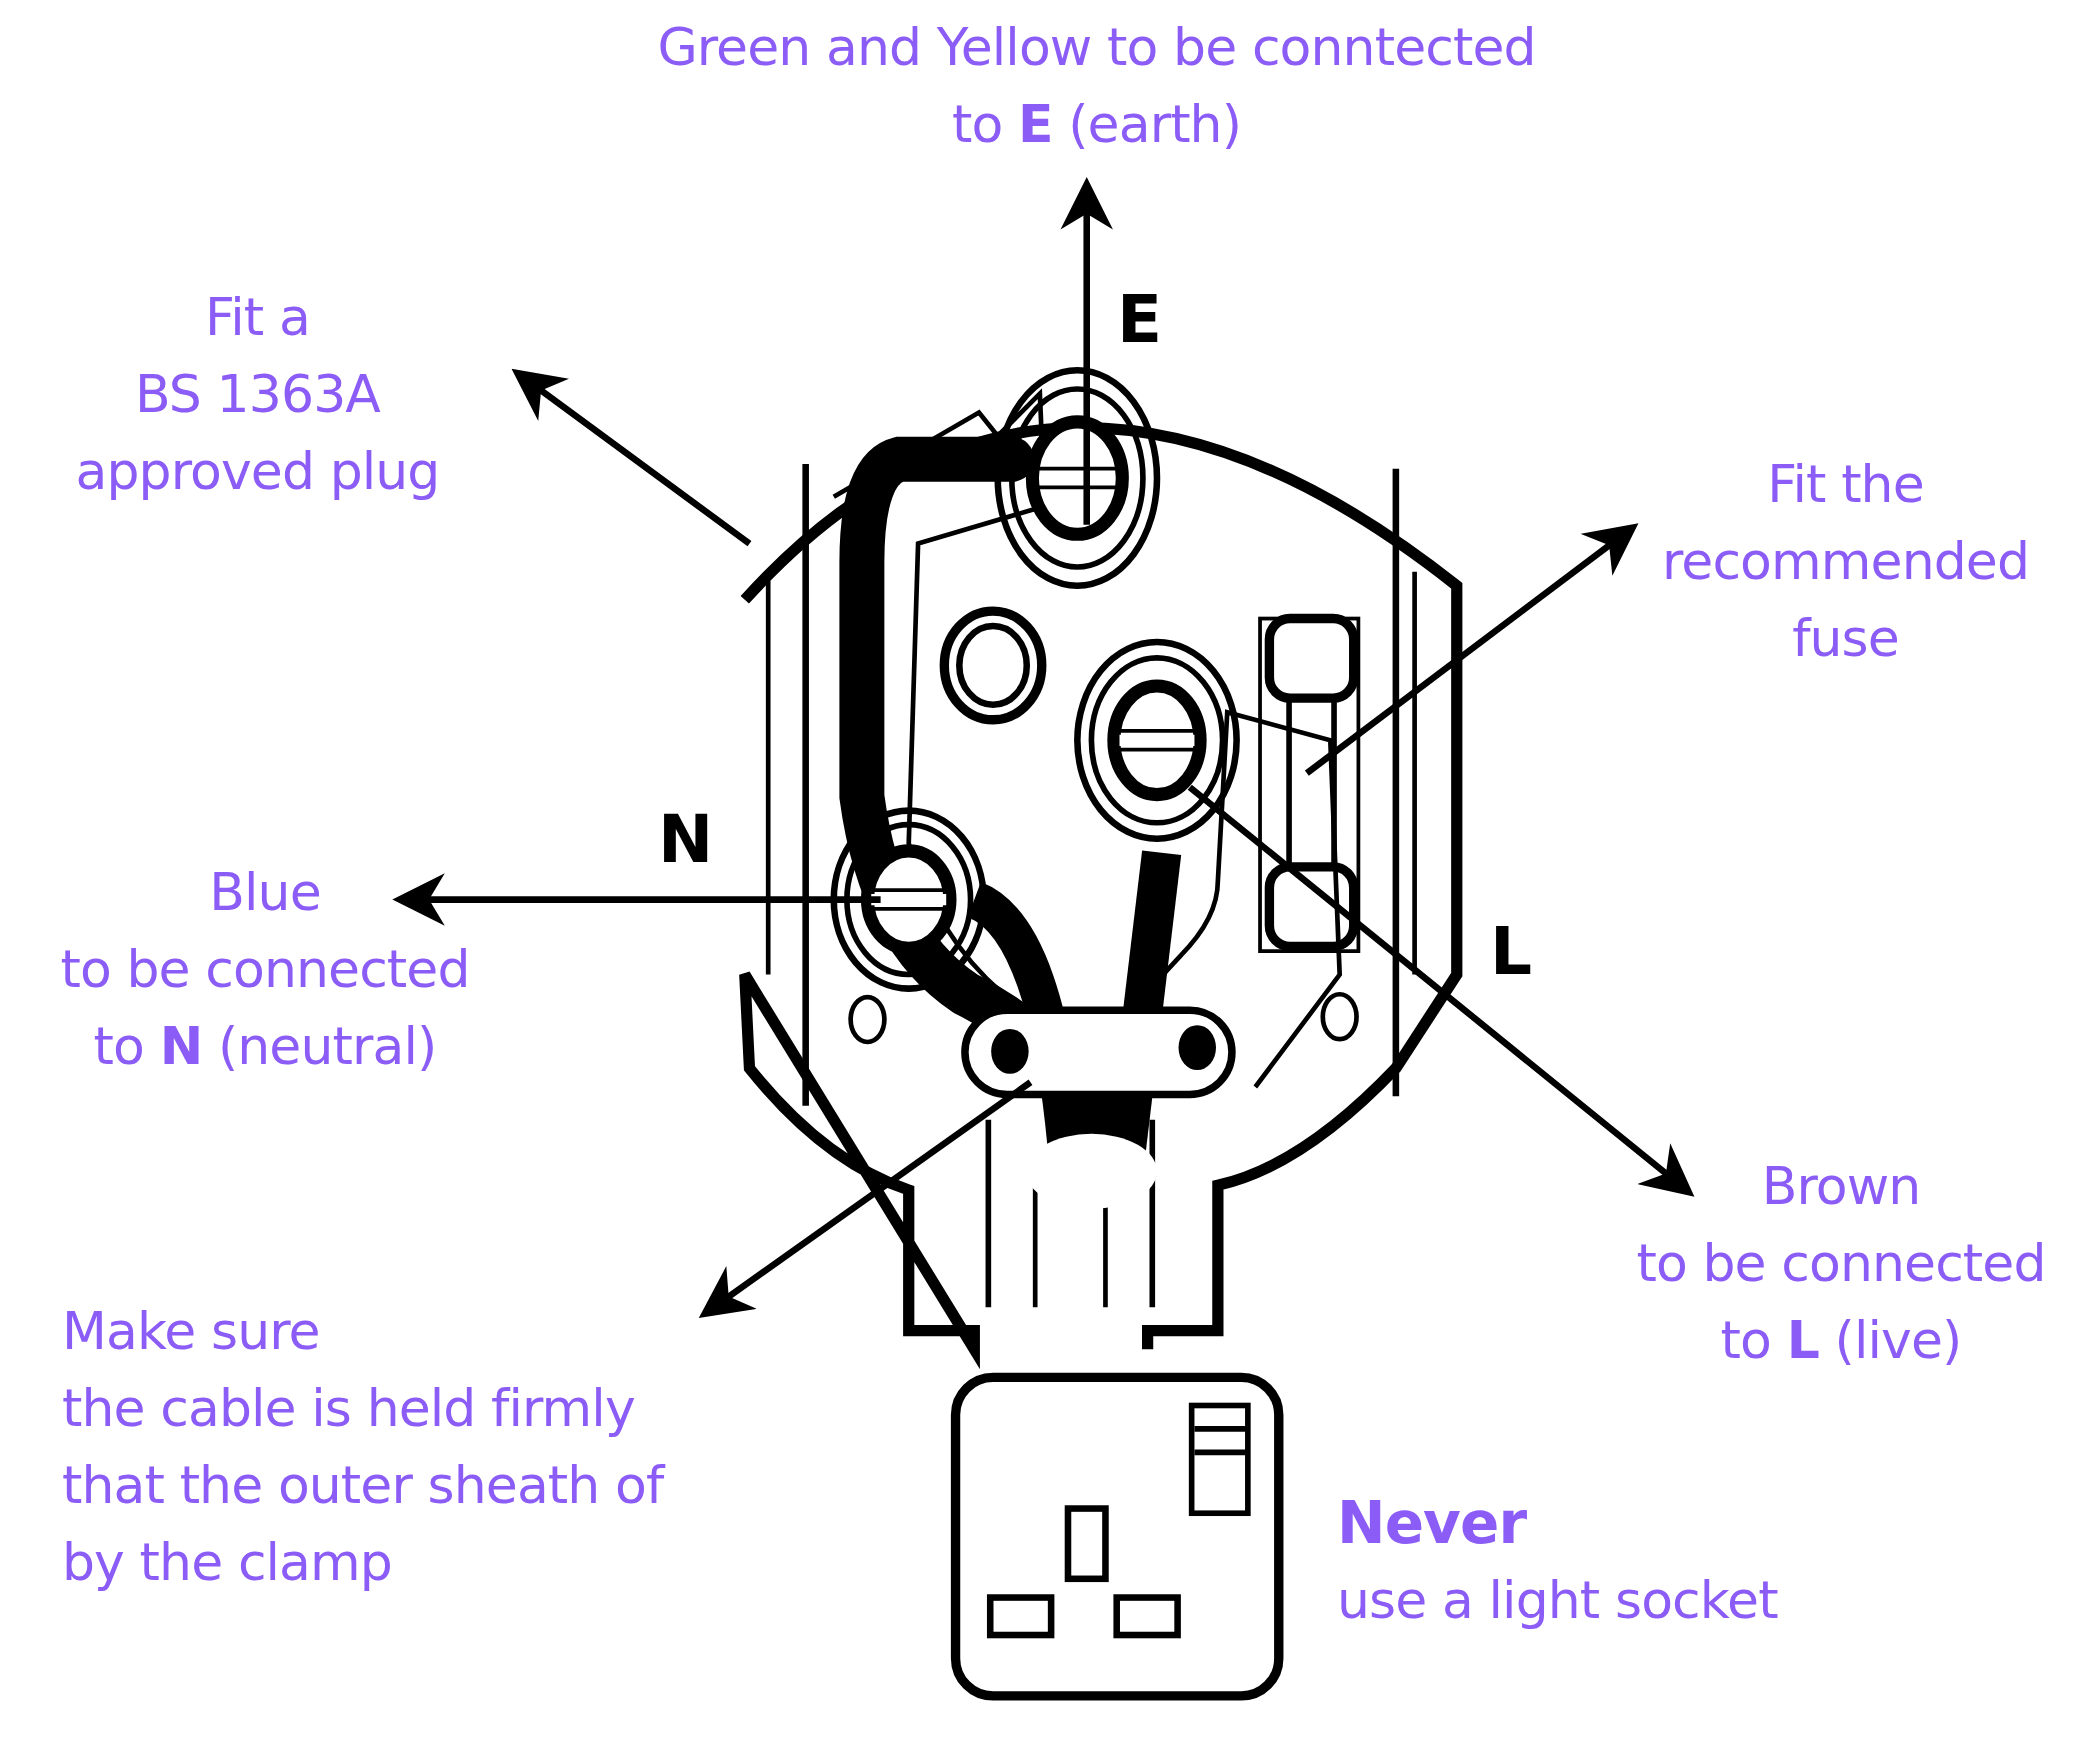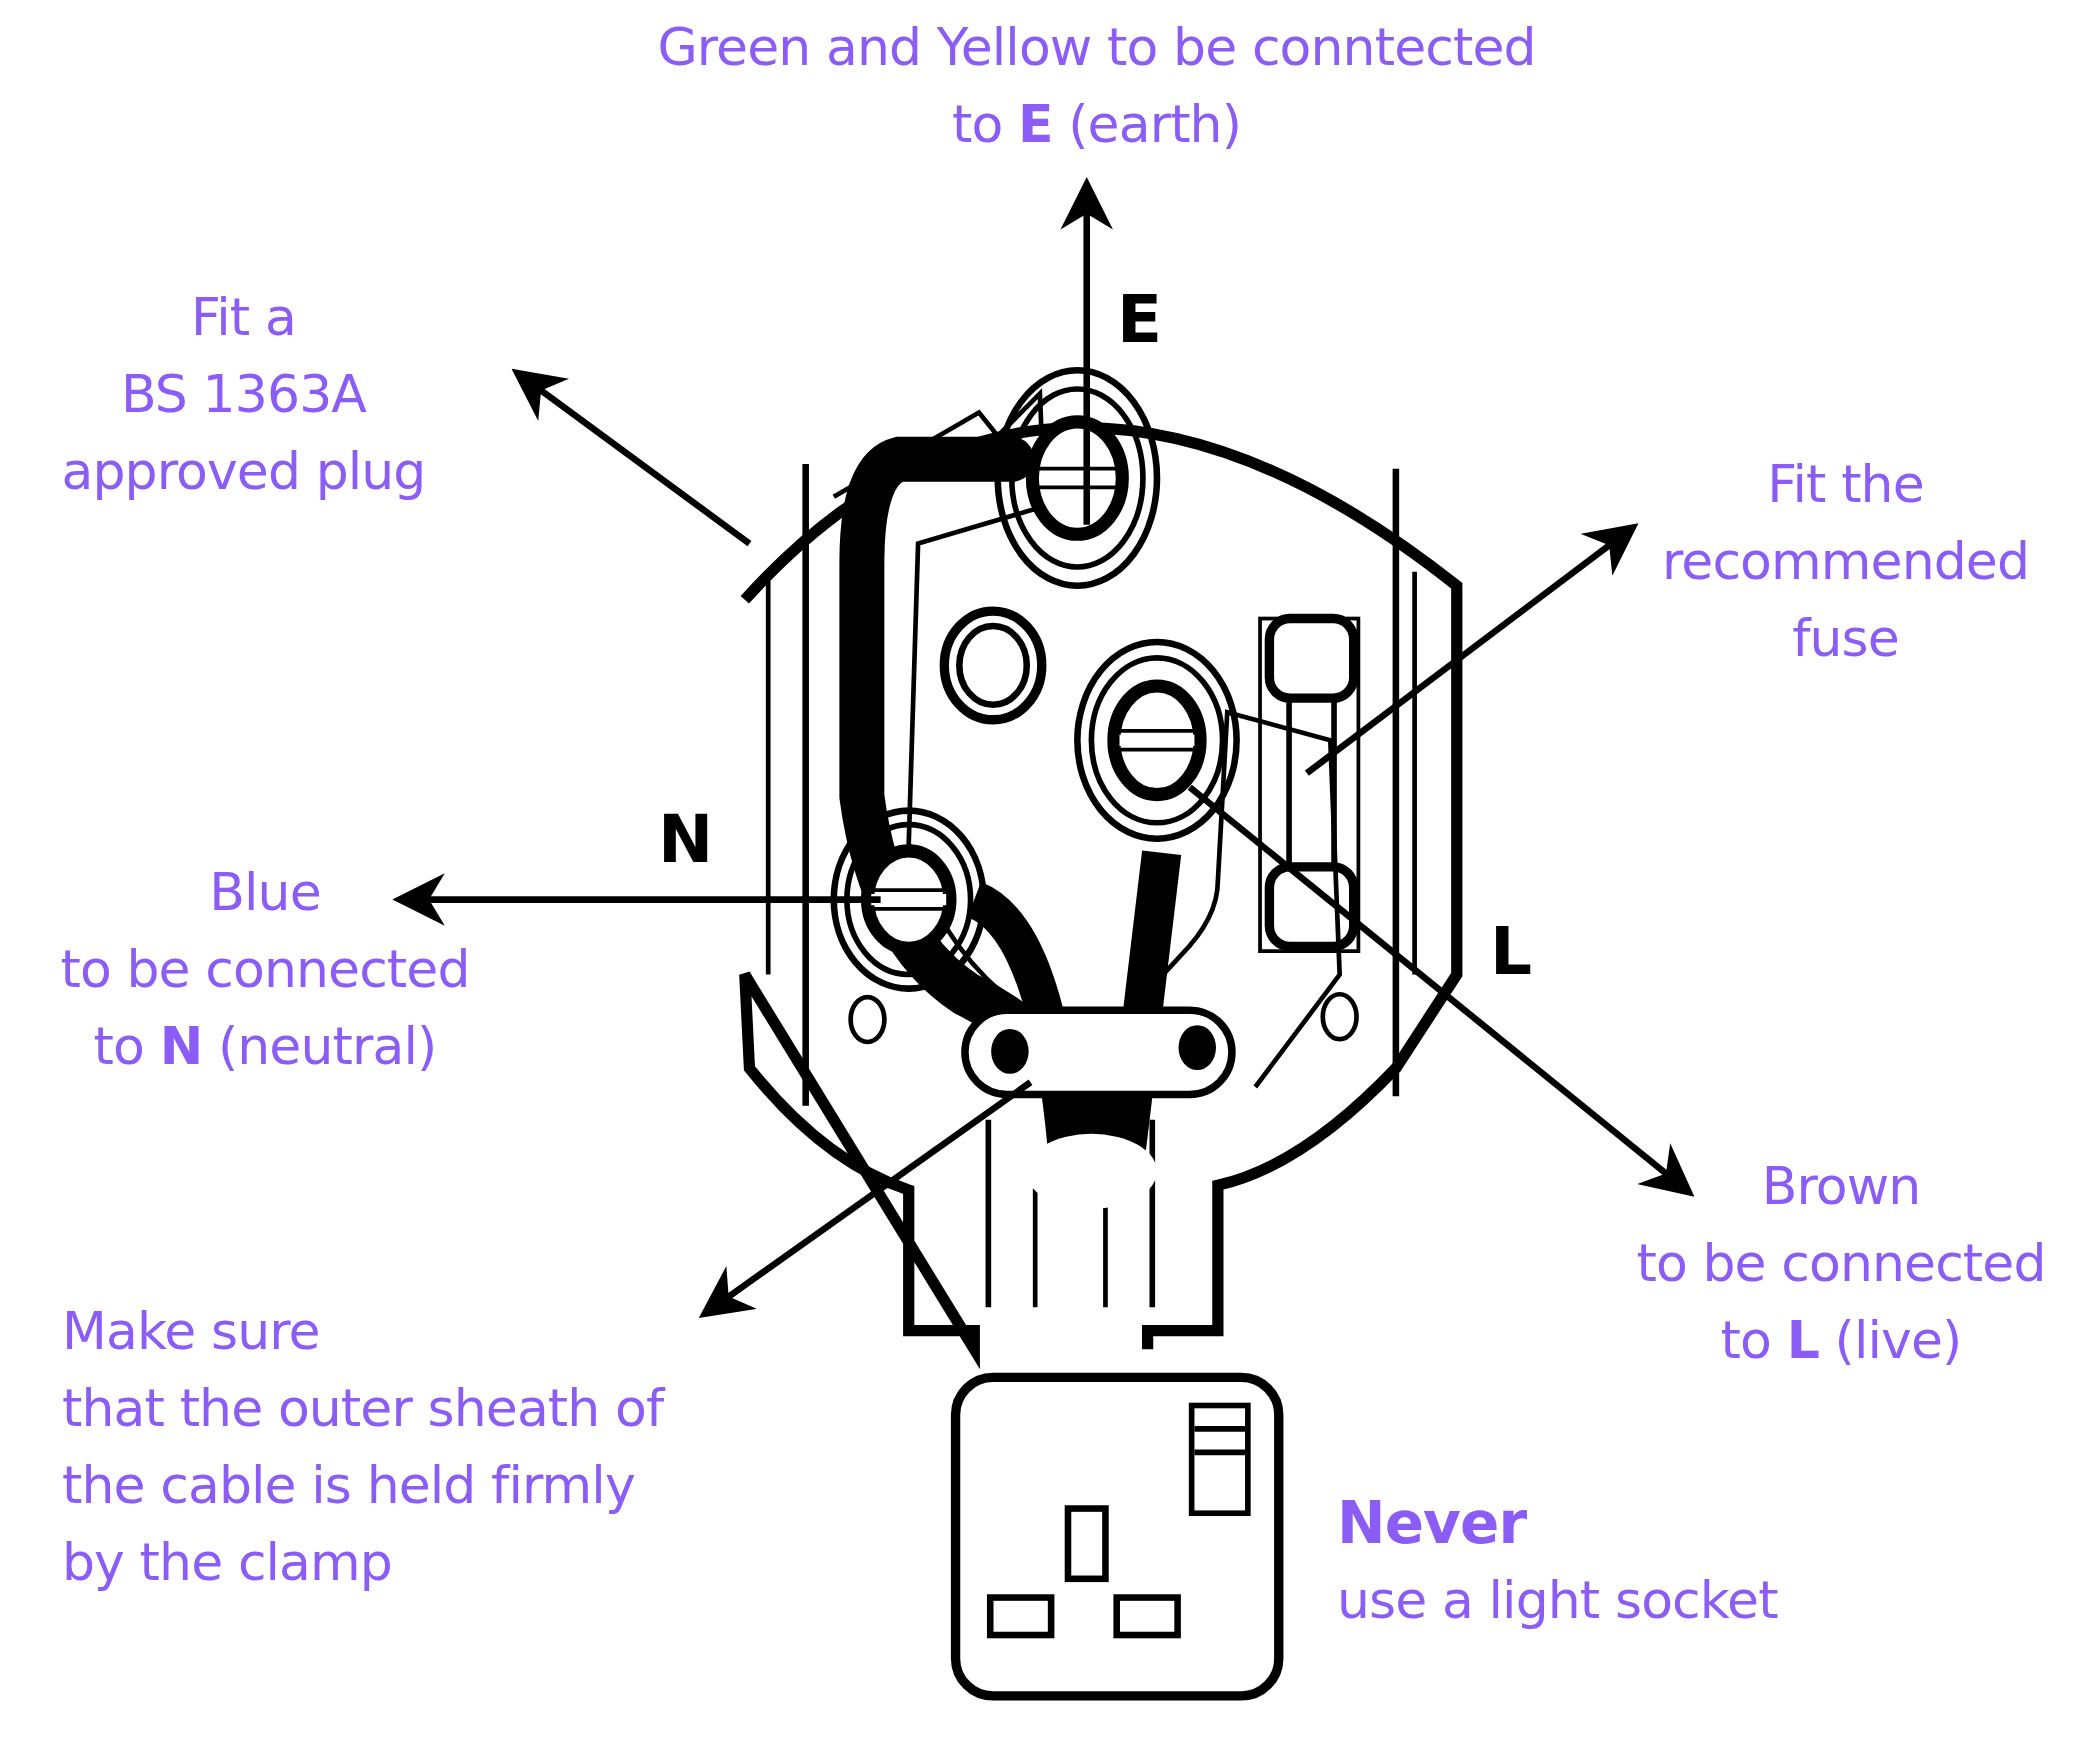--- a/index.html
+++ b/index.html
@@ -133,21 +133,21 @@
 
   <div class="terminal-letter" style="left:1117px; top:281px;">E</div>
   <div class="terminal-letter" style="left:658px; top:801px;">N</div>
   <div class="terminal-letter" style="left:1490px; top:913px;">L</div>
 
   <div class="lbl center" style="left:525px; top:9.4px; width:1143px;">
     <div>Green and Yellow  to be conntected</div>
     <div><span>to </span><b>E</b><span> (earth)</span></div>
   </div>
 
-  <div class="lbl center" style="left:14px; top:279px; width:459px;">
+  <div class="lbl center" style="left:28px; top:279px; width:459px;">
     <div>Fit a</div>
     <div>BS 1363A</div>
     <div>approved plug</div>
   </div>
 
   <div class="lbl center" style="left:1630px; top:446px; width:431px;">
     <div>Fit the</div>
     <div>recommended</div>
     <div>fuse</div>
   </div>
@@ -159,22 +159,22 @@
   </div>
 
   <div class="lbl center" style="left:1607px; top:1148px; width:468px;">
     <div>Brown</div>
     <div>to be connected</div>
     <div><span>to </span><b>L</b><span> (live)</span></div>
   </div>
 
   <div class="lbl left" style="left:62px; top:1293px; width:656px;">
     <div style="text-align:left; width:618px;">Make sure</div>
+    <div>the cable is held firmly</div>
     <div>that the outer sheath of</div>
-    <div>the cable is held firmly</div>
     <div>by the clamp</div>
   </div>
 
   <div class="lbl left" style="left:1321px; top:1485px; width:525px;margin-left:16px;">
     <div class="never">Never</div>
     <div>use a light socket</div>
   </div>
 
 </div>
 

